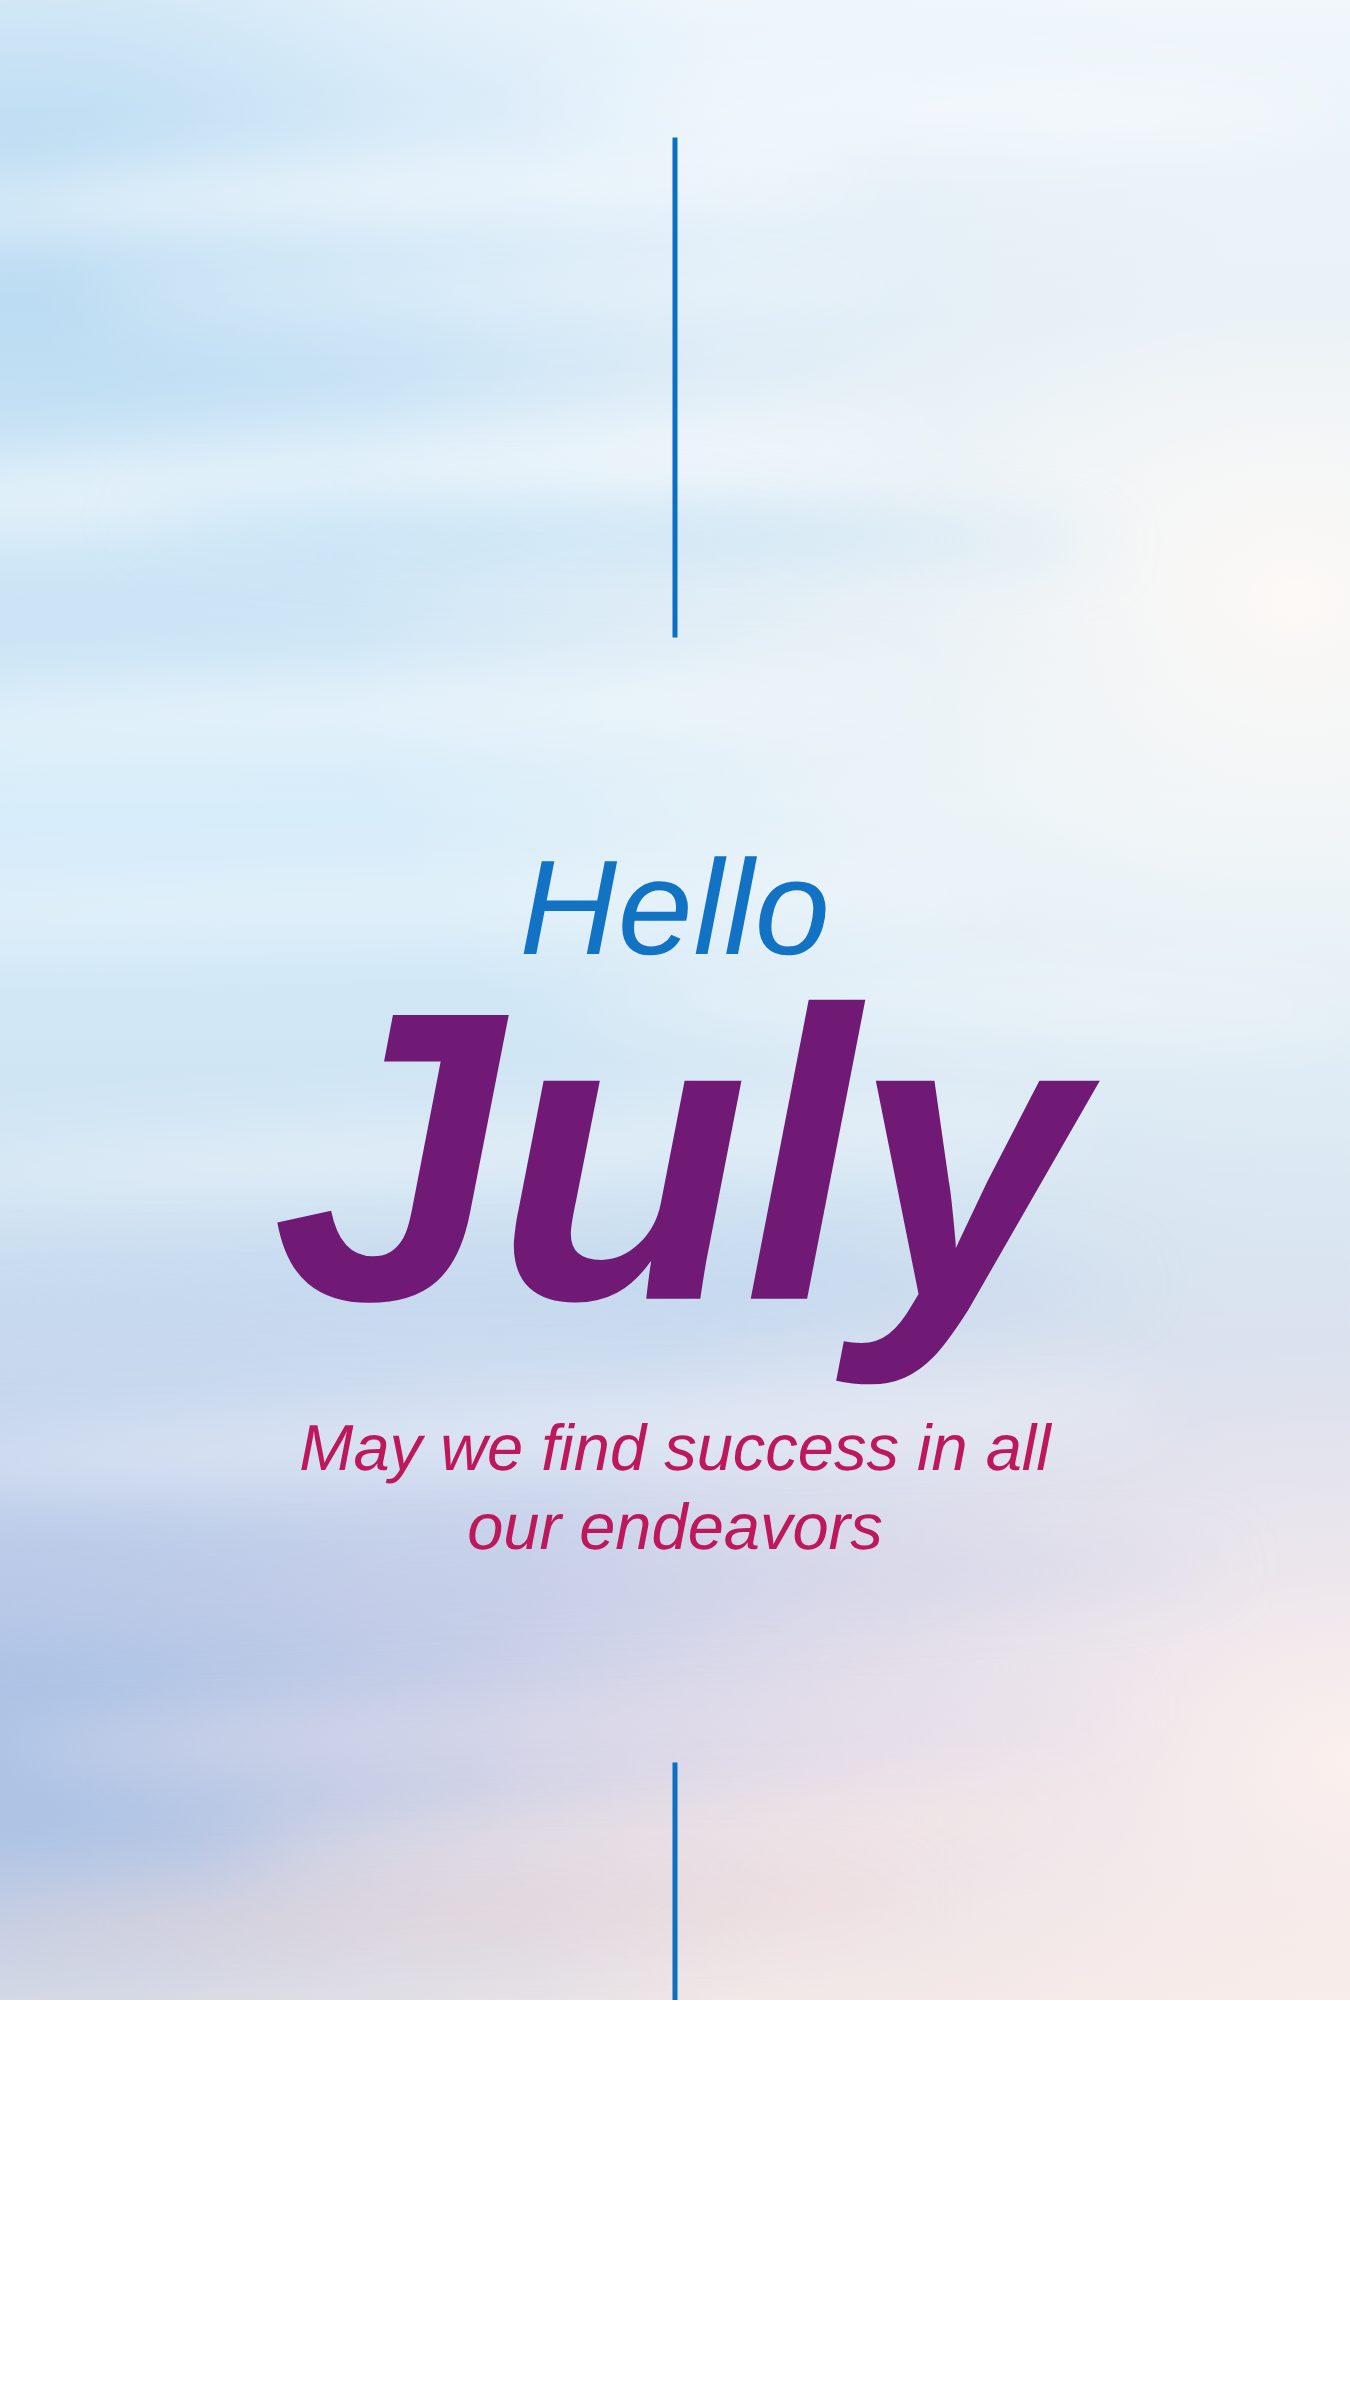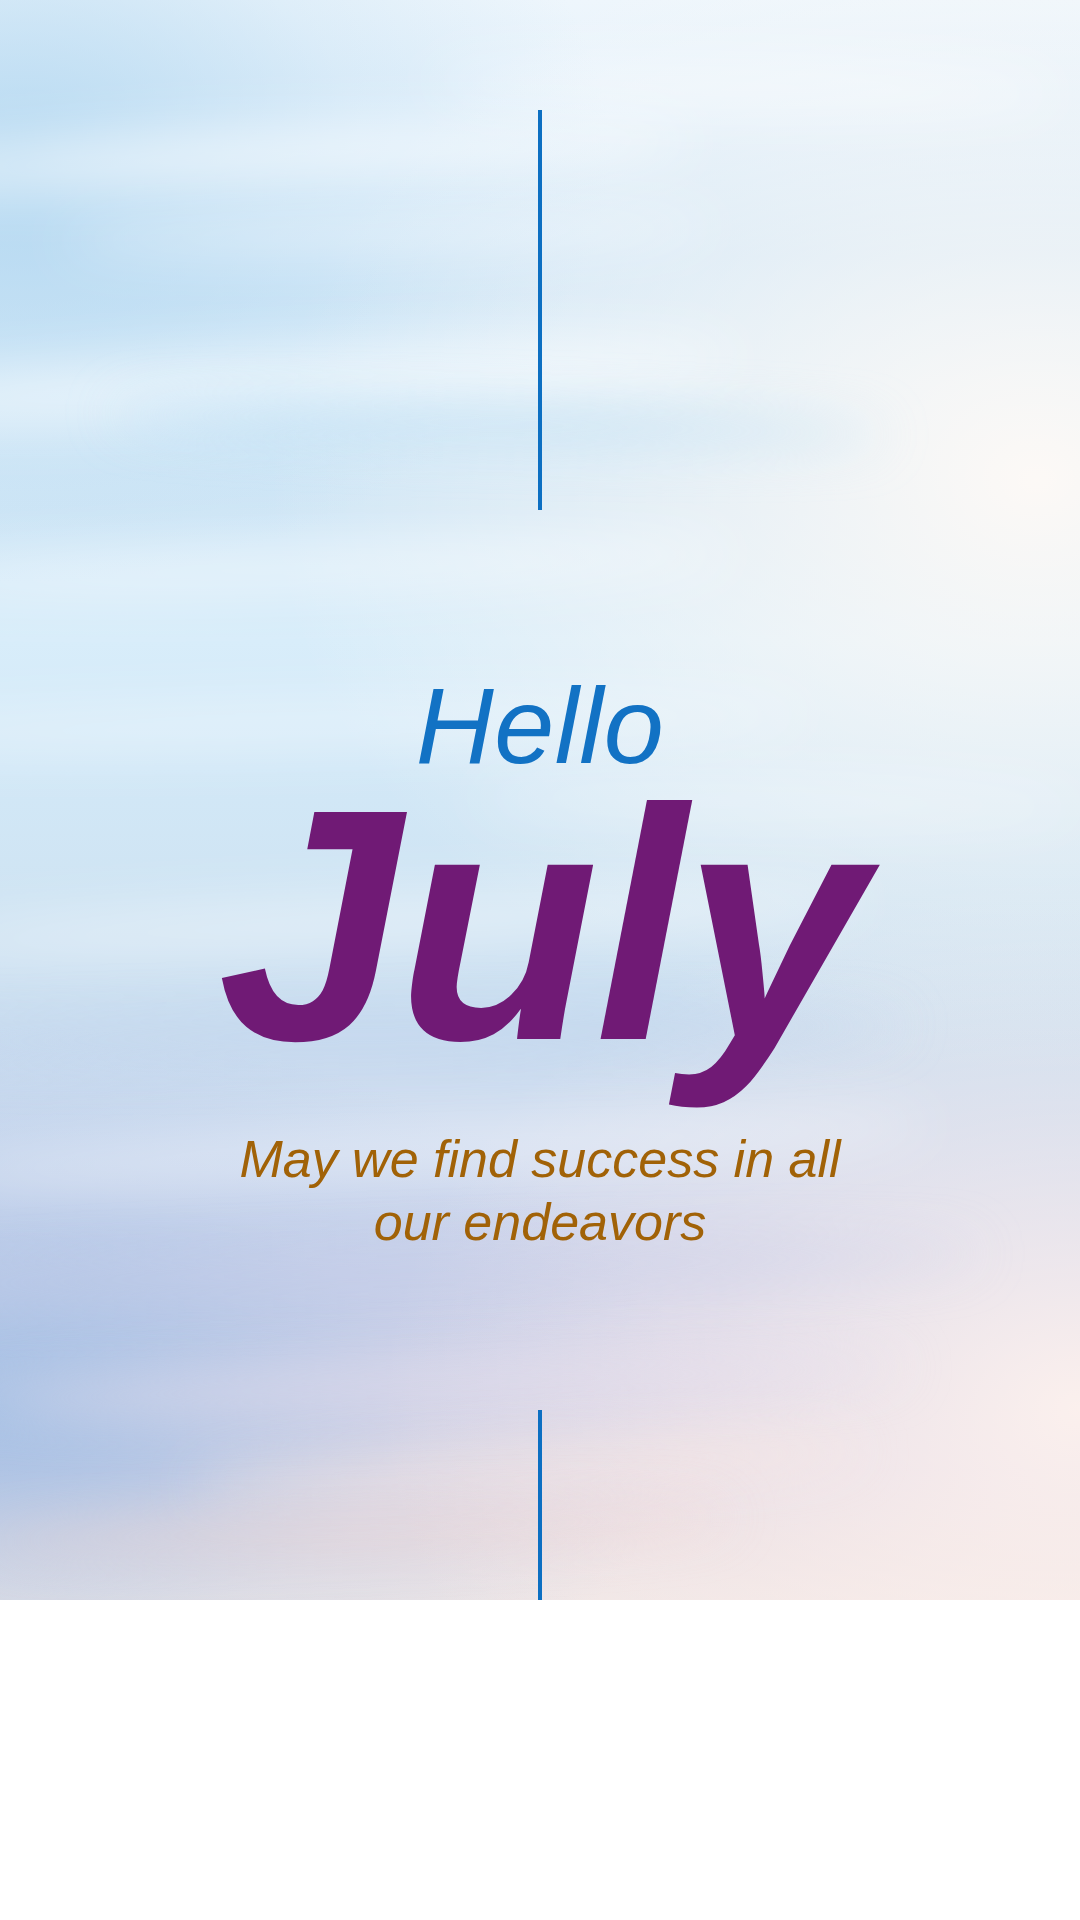--- a/index.html
+++ b/index.html
@@ -120,21 +120,21 @@
   .tagline {
     position: absolute;
     left: 50%;
     transform: translateX(-50%);
     top: 1128px;
     width: 660px;
     text-align: center;
     font-size: 52px;
     line-height: 1.22;
     font-weight: 400;
-    color: #a16207;
+    color: #be185d;
   }
 </style>
 </head>
 <body>
 
 <div class="poster">
 
   <div class="sky-base"></div>
   <div class="sky-warm"></div>
 

